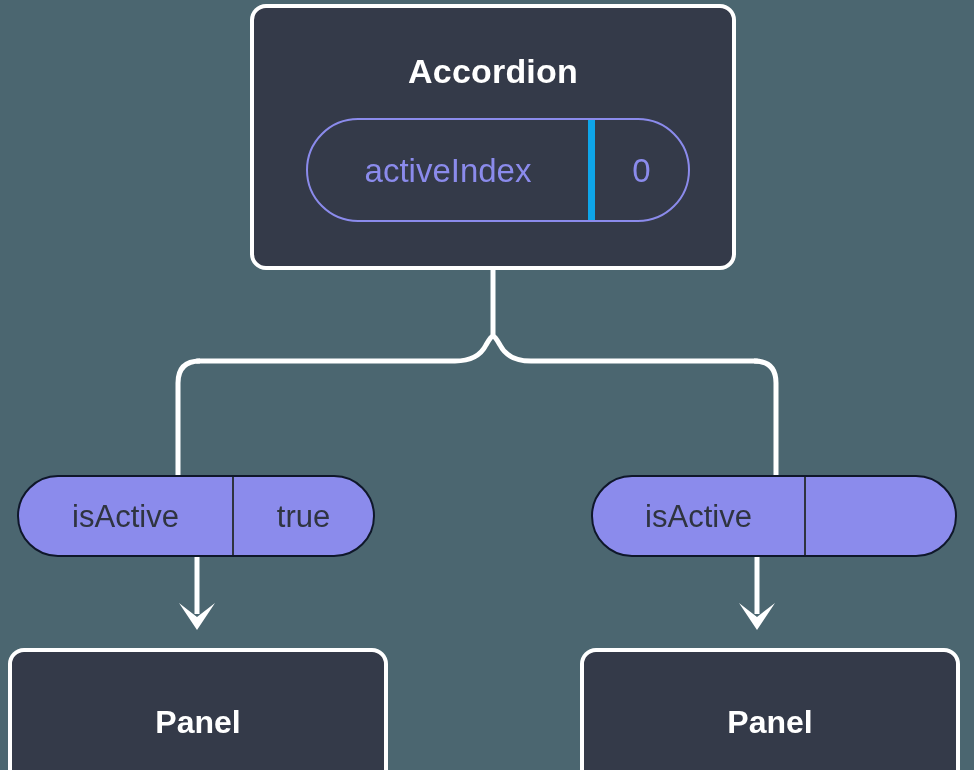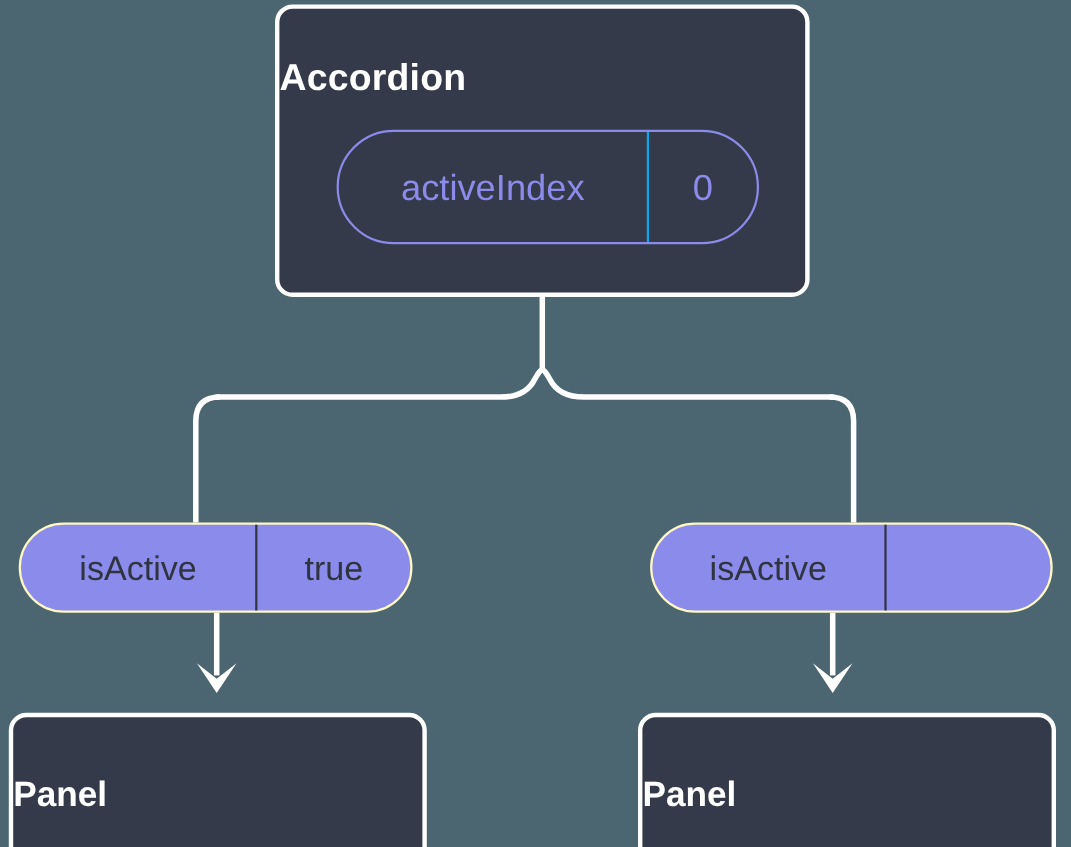--- a/index.html
+++ b/index.html
@@ -31,21 +31,21 @@
 
   
   .dark-box {
     position: absolute;
     box-sizing: border-box;
     background: #343a49;
     border: 4px solid #ffffff;
     border-radius: 16px;
     display: flex;
     flex-direction: column;
-    align-items: flex-start;
+    align-items: center;
   }
   #accordion-box {
     left: 250px;
     top: 4px;
     width: 486px;
     height: 266px;
     justify-content: flex-start;
   }
   .box-title {
     color: #ffffff;
@@ -89,34 +89,34 @@
   .pill-outline .pill-val {
     display: flex;
     align-items: center;
     justify-content: center;
     color: #8b8bec;
     font-size: 33px;
     line-height: 1;
   }
   .pill-outline .pill-key {
     flex: 0 0 280px;
-    border-right: 2px solid #0ea5e9;
+    border-right: 7px solid #0ea5e9;
   }
   .pill-outline .pill-val {
     flex: 1 1 auto;
   }
 
   
   .pill-filled {
     position: absolute;
     box-sizing: border-box;
     display: flex;
     align-items: stretch;
     background: #8b8bec;
-    border: 2px solid #fef9c3;
+    border: 2px solid #0f172a;
     border-radius: 999px;
     height: 82px;
   }
   #pill-left  { left: 17px;  top: 475px; width: 358px; }
   #pill-right { left: 591px; top: 475px; width: 366px; }
   .pill-filled .pill-key,
   .pill-filled .pill-val {
     display: flex;
     align-items: center;
     justify-content: center;

